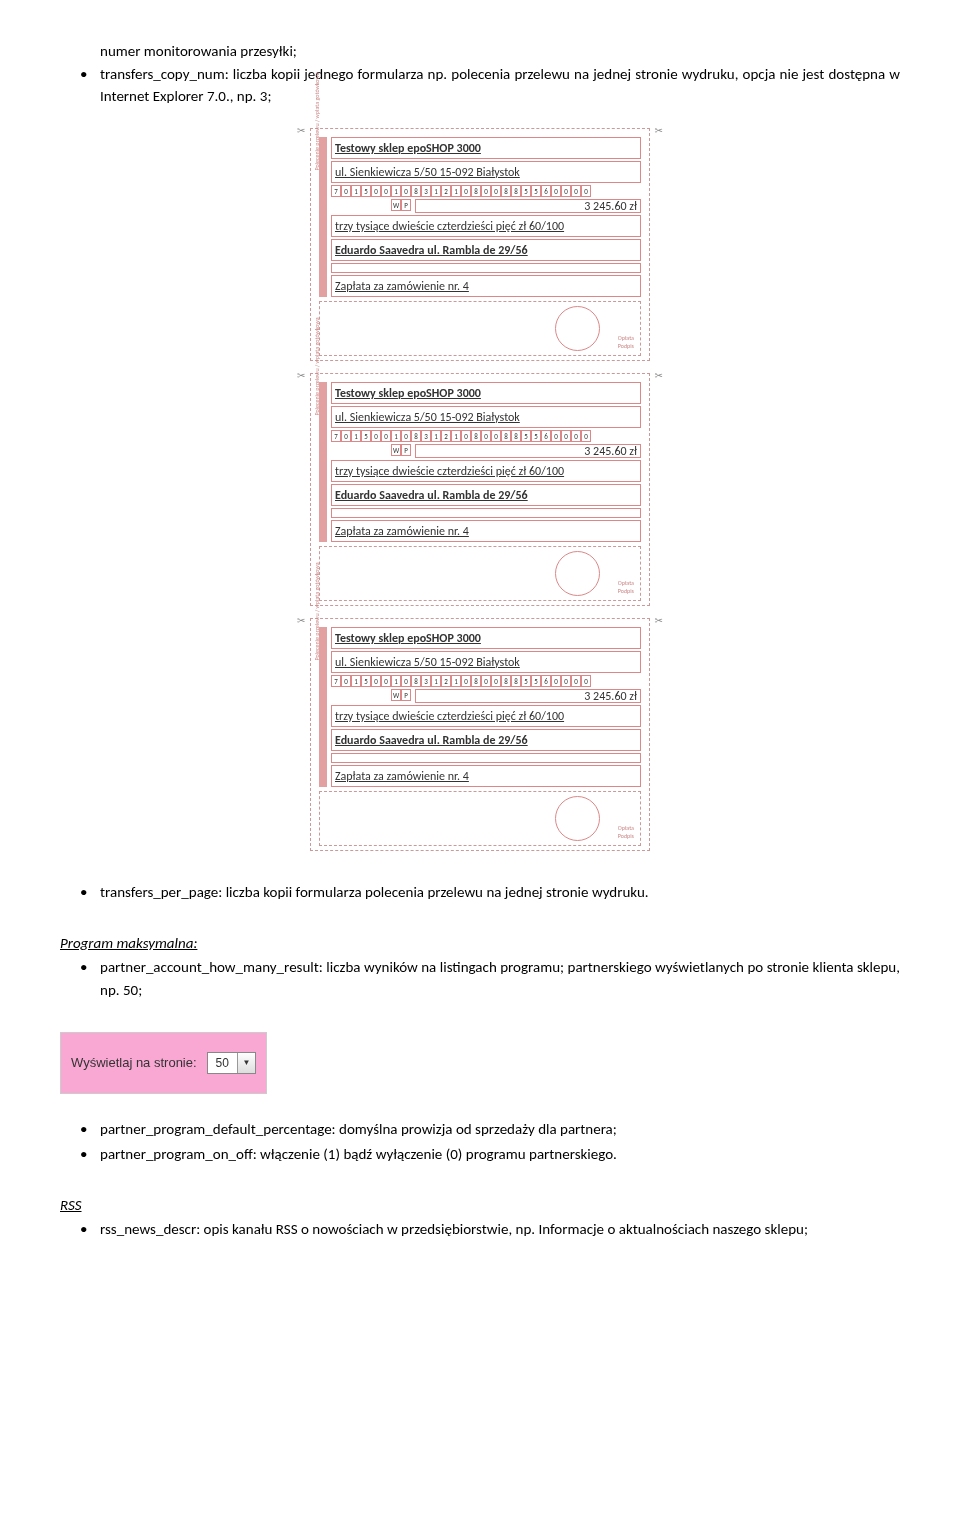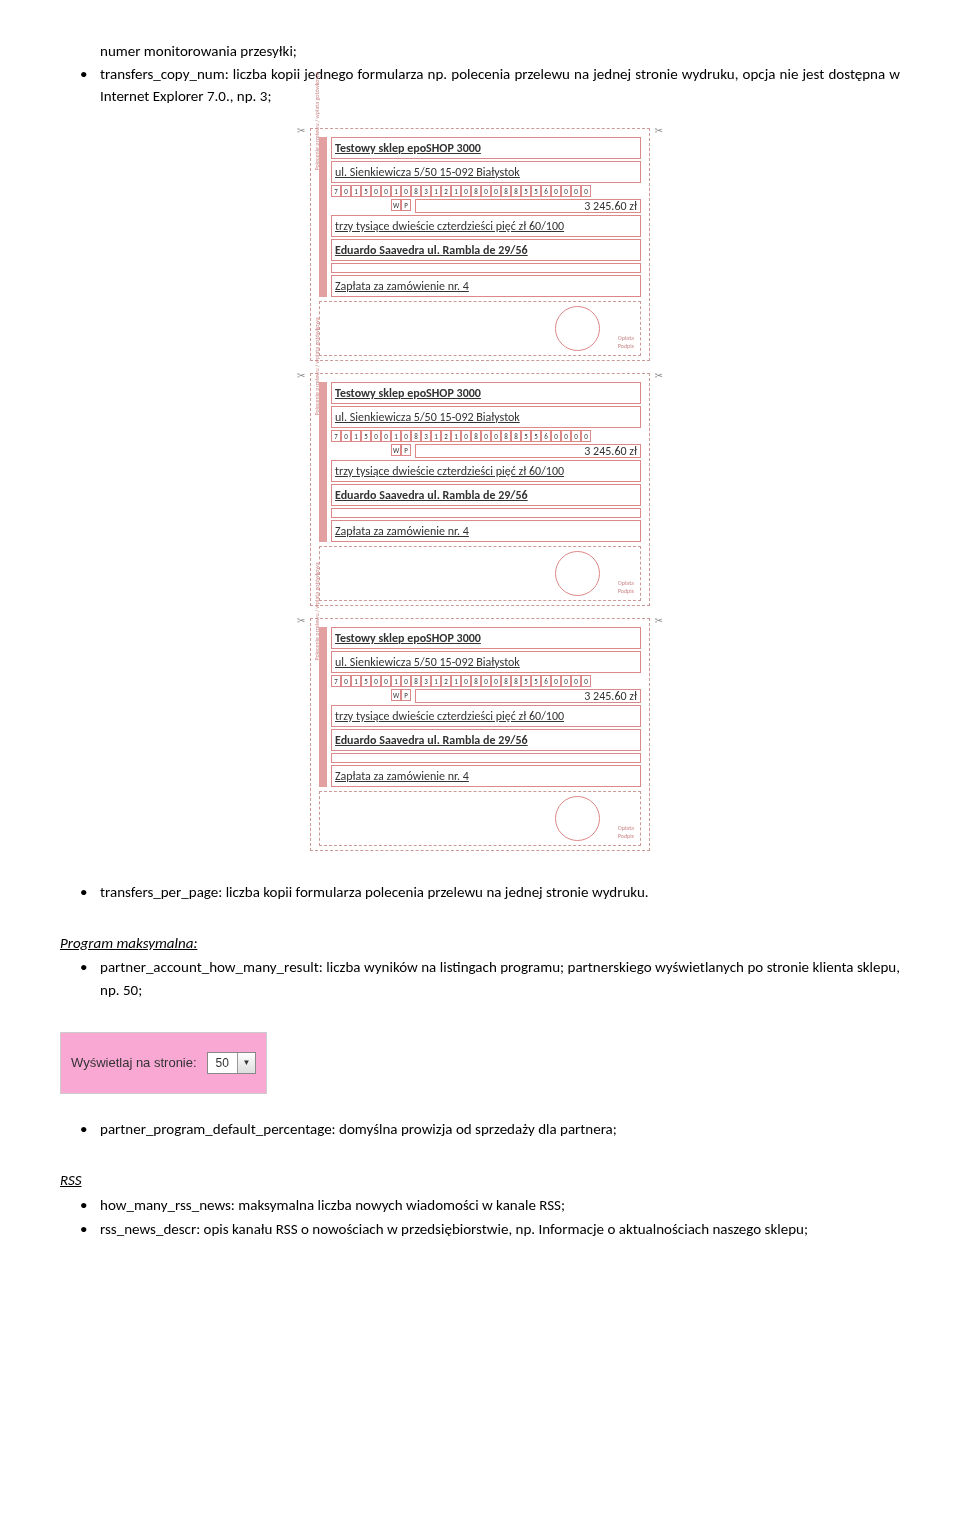--- a/index.html
+++ b/index.html
@@ -396,25 +396,27 @@
   <span class="select-box">
     <span class="val">50</span>
     <span class="arrow">▼</span>
   </span>
 </div>
 
 <ul class="main-list">
   <li>
     <span>partner_program_default_percentage: domyślna prowizja od sprzedaży dla partnera;</span>
   </li>
+  <li>
+    <span>partner_program_on_off: włączenie (1) bądź wyłączenie (0) programu partnerskiego.</span>
+  </li>
 </ul>
 
 <br>
 
 
 <div class="section-heading">RSS</div>
 <ul class="main-list">
-  <li><span>how_many_rss_news: maksymalna liczba nowych wiadomości w kanale RSS;</span></li>
   <li><span>rss_news_descr: opis kanału RSS o nowościach w przedsiębiorstwie, np. Informacje o aktualnościach naszego sklepu;</span></li>
 </ul>
 
 
 
 
 </body></html>

